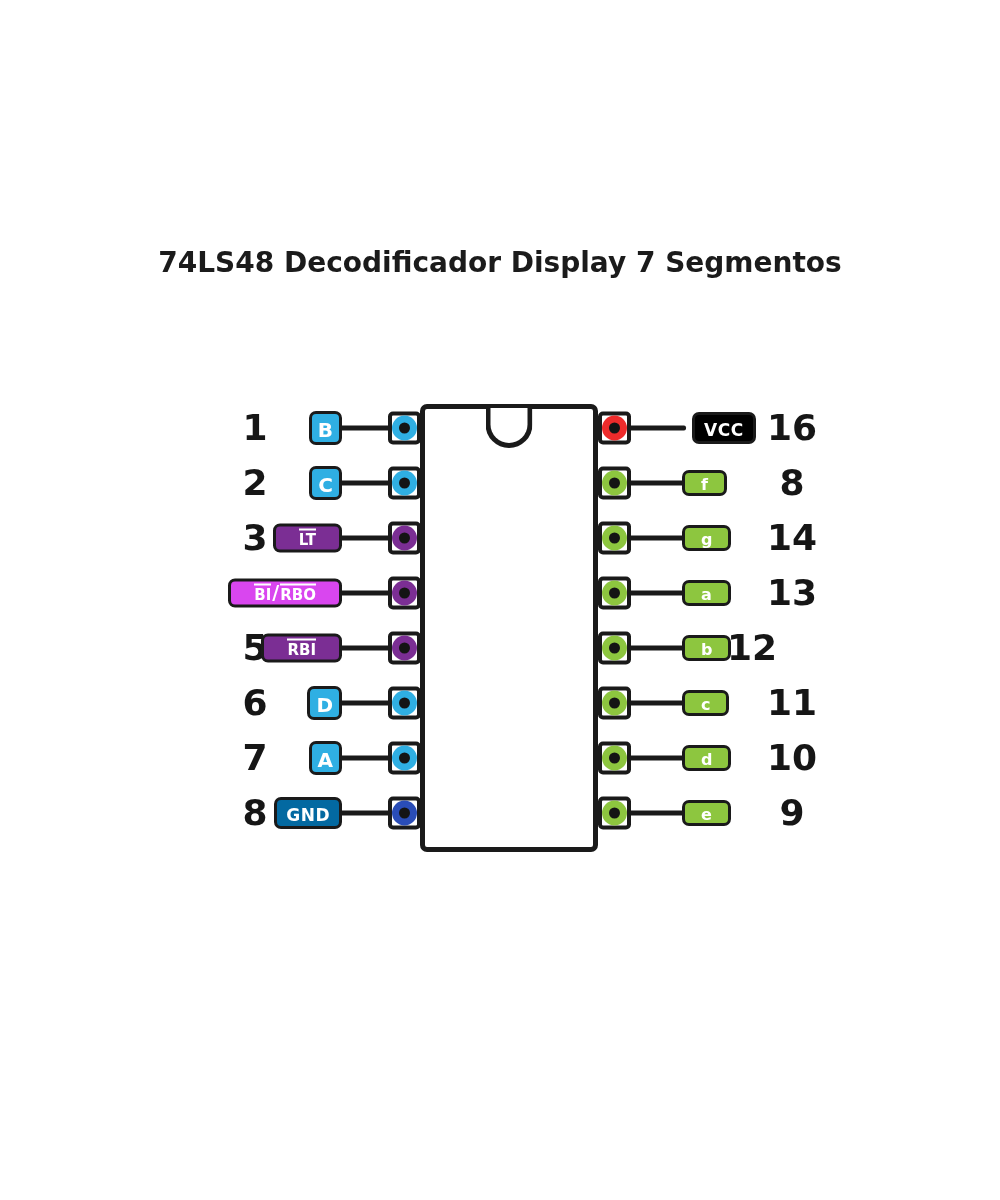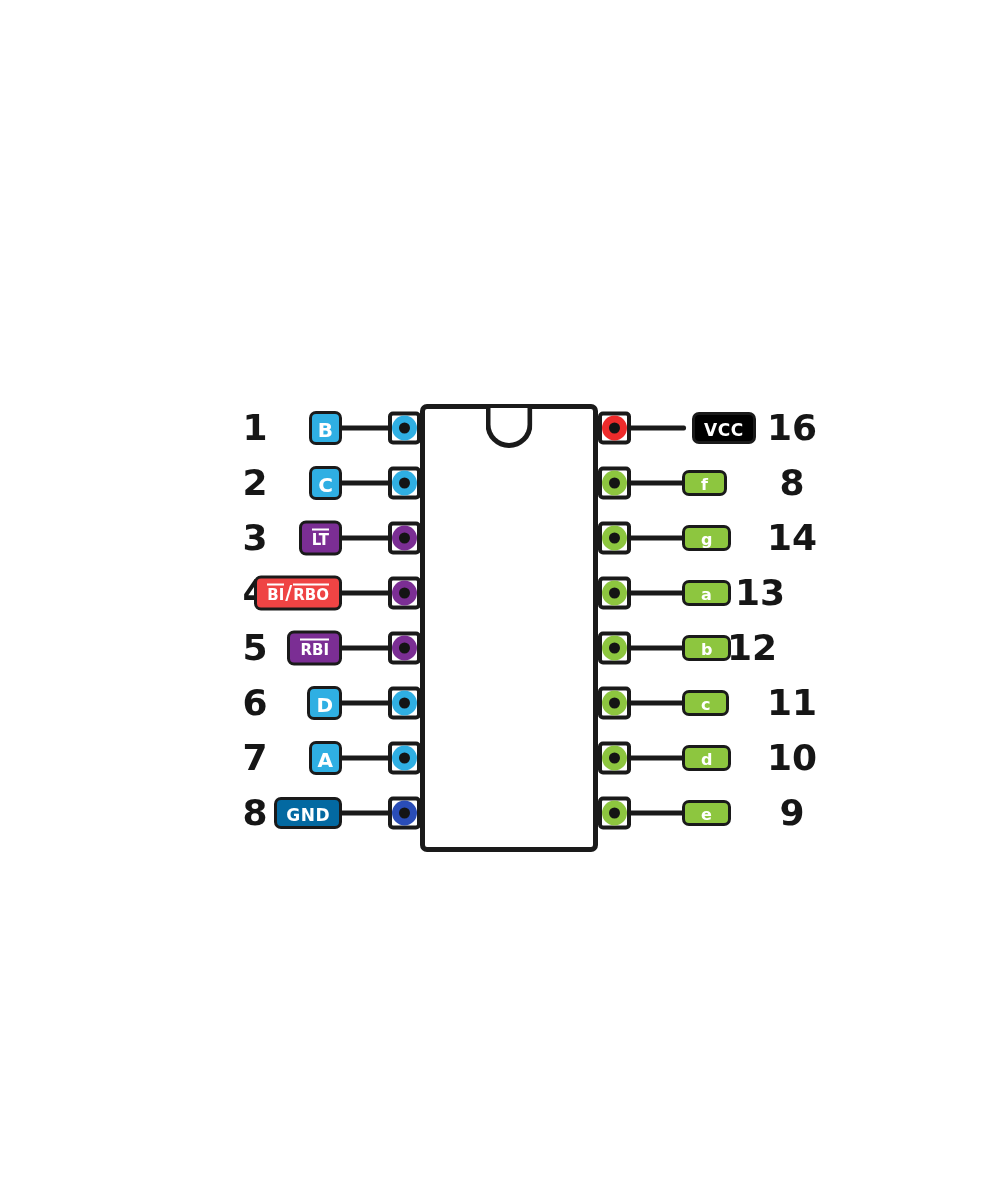--- a/index.html
+++ b/index.html
@@ -43,31 +43,32 @@
     width:11px;height:11px;border-radius:50%;background:#141414;
     border-style:solid;border-width:7px;box-sizing:content-box;
   }
   .chip{
     position:absolute;transform:translateY(-50%);display:inline-flex;
     align-items:center;justify-content:center;box-sizing:border-box;
     border:3.5px solid #1a1a1a;border-radius:7px;color:#ffffff;
     font-weight:800;z-index:4;white-space:nowrap;line-height:1;
   }
   .chip-letter{min-width:32px;height:34px;font-size:20px;padding:0 6px;}
-  .chip-ctrl{height:35px;font-size:15px;padding:0 10px;}
+  .chip-ctrl{height:29px;font-size:15px;padding:0 23px;}
   .chip-power{height:32px;font-size:17px;padding:0 9px;letter-spacing:0.5px;}
   .chip-seg{height:26px;font-size:16px;padding:0 16px;}
   .chip .pp{display:inline-block;line-height:1;padding-top:4px;}
   .chip .ov{display:inline-block;line-height:1;border-top:2.5px solid #ffffff;padding-top:1.5px;}
   .chip .sep{display:inline-block;line-height:1;font-size:19px;margin:0 1px;transform:translateY(-1px);}
 </style>
 </head>
 <body>
 
 <div class="canvas">
+  <h2 class="subtitle">74LS48 Decodificador Display 7 Segmentos</h2>
 
   <div class="ic-body">
     <div class="ic-notch"></div>
   </div>
 
   <div id="pin-layer">
       <span class="pnum" style="top: 428px; left: 215px;">1</span>
       <span class="wire" style="top: 428px; left: 338px; width: 68px;"></span>
       <span class="pad" style="top: 428px; left: 388px;">
         <span class="ring" style="border-color: rgb(47, 175, 227);"></span>
@@ -89,21 +90,21 @@
         <span class="ring" style="border-color: rgb(123, 46, 148);"></span>
       </span>
       <span class="chip chip-ctrl" style="top: 538px; background: rgb(123, 46, 148); right: 658px;">
         <span class="ov">LT</span>
       </span>
       <span class="pnum" style="top: 593px; left: 215px;">4</span>
       <span class="wire" style="top: 593px; left: 338px; width: 68px;"></span>
       <span class="pad" style="top: 593px; left: 388px;">
         <span class="ring" style="border-color: rgb(123, 46, 148);"></span>
       </span>
-      <span class="chip chip-ctrl" style="top: 593px; background: #ef4444; right: 658px; text-align: right;">
+      <span class="chip chip-ctrl" style="top: 593px; background: #d946ef; right: 658px; text-align: right;">
         <span class="ov">BI</span>
         <span class="sep">/</span>
         <span class="ov">RBO</span>
       </span>
       <span class="pnum" style="top: 648px; left: 215px;">5</span>
       <span class="wire" style="top: 648px; left: 338px; width: 68px;"></span>
       <span class="pad" style="top: 648px; left: 388px;">
         <span class="ring" style="border-color: rgb(123, 46, 148);"></span>
       </span>
       <span class="chip chip-ctrl" style="top: 648px; background: rgb(123, 46, 148); right: 658px;">
@@ -150,21 +151,21 @@
         <span class="pp">f</span>
       </span>
       <span class="pnum" style="top: 538px; left: 752px;">14</span>
       <span class="wire" style="top: 538px; left: 612px; width: 74px;"></span>
       <span class="pad" style="top: 538px; left: 598px;">
         <span class="ring" style="border-color: rgb(141, 198, 63);"></span>
       </span>
       <span class="chip chip-seg" style="top: 538px; background: rgb(141, 198, 63); left: 682px;">
         <span class="pp">g</span>
       </span>
-      <span class="pnum" style="top: 593px; left: 720px;">13</span>
+      <span class="pnum" style="top: 593px; left: 752px;">13</span>
       <span class="wire" style="top: 593px; left: 612px; width: 74px;"></span>
       <span class="pad" style="top: 593px; left: 598px;">
         <span class="ring" style="border-color: rgb(141, 198, 63);"></span>
       </span>
       <span class="chip chip-seg" style="top: 593px; background: rgb(141, 198, 63); left: 682px;">
         <span class="pp">a</span>
       </span>
       <span class="pnum" style="top: 648px; left: 712px;">12</span>
       <span class="wire" style="top: 648px; left: 612px; width: 74px;"></span>
       <span class="pad" style="top: 648px; left: 598px;">

